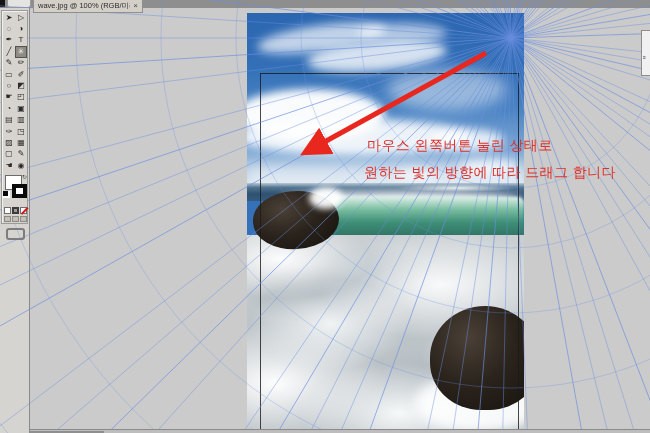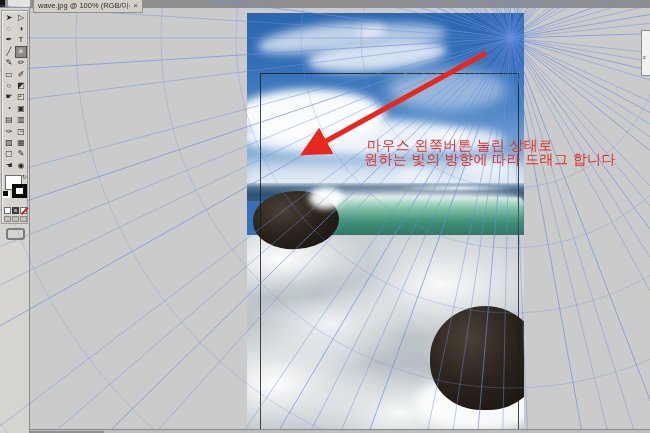--- a/index.html
+++ b/index.html
@@ -77,21 +77,21 @@
   .rock2{left:183px;top:293px;width:110px;height:104px;border-radius:50% 50% 46% 46%;}
   .rock2-foamrim{position:absolute;left:168px;top:360px;width:130px;height:60px;border-radius:50%;
                background:rgba(255,255,255,.9);filter:blur(6px);}
   
   .inner-rect{position:absolute;left:260px;top:73px;width:259px;height:370px;
               border:1px solid rgba(25,25,25,.8);box-sizing:border-box;z-index:10;}
   #overlay{position:absolute;left:0;top:0;z-index:20;pointer-events:none;}
   .note{position:absolute;z-index:25;color:#e03028;font-size:14px;letter-spacing:.4px;white-space:nowrap;
         font-family:"Liberation Sans","DejaVu Sans",sans-serif;}
   .note1{left:367px;top:137px;}
-  .note2{left:364px;top:151px;}
+  .note2{left:364px;top:164px;}
 </style>
 </head>
 <body>
 
 <div id="stage">
 
   <div class="pasteboard"></div>
   <div class="left-gutter"></div>
   <div class="win-left-border"></div>
 

